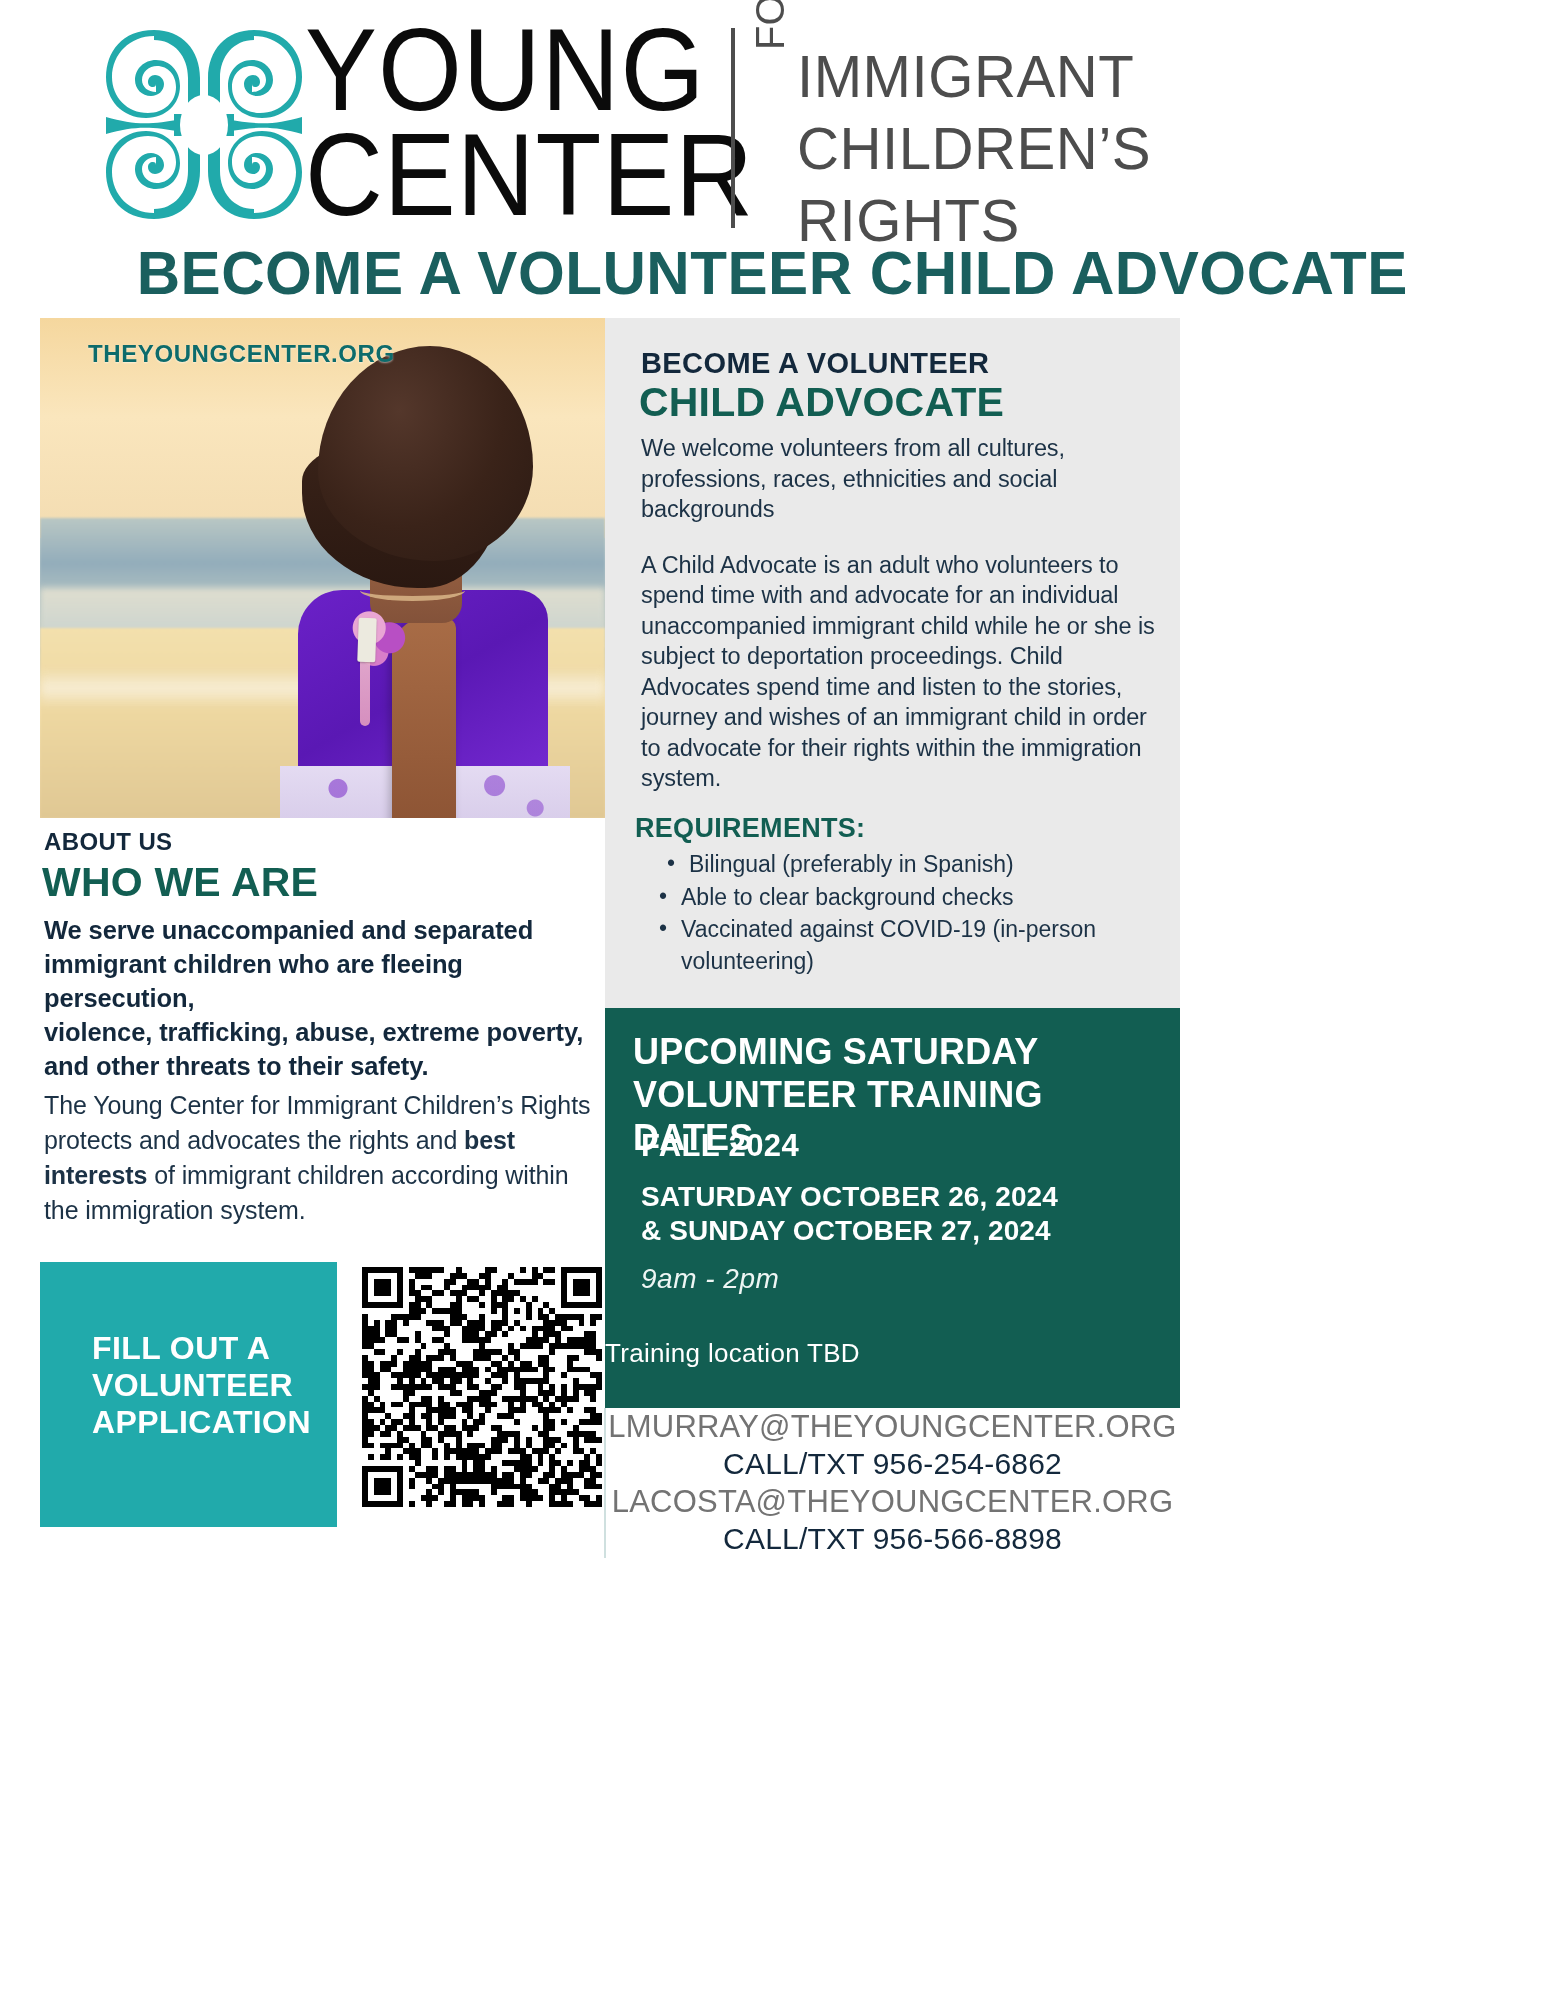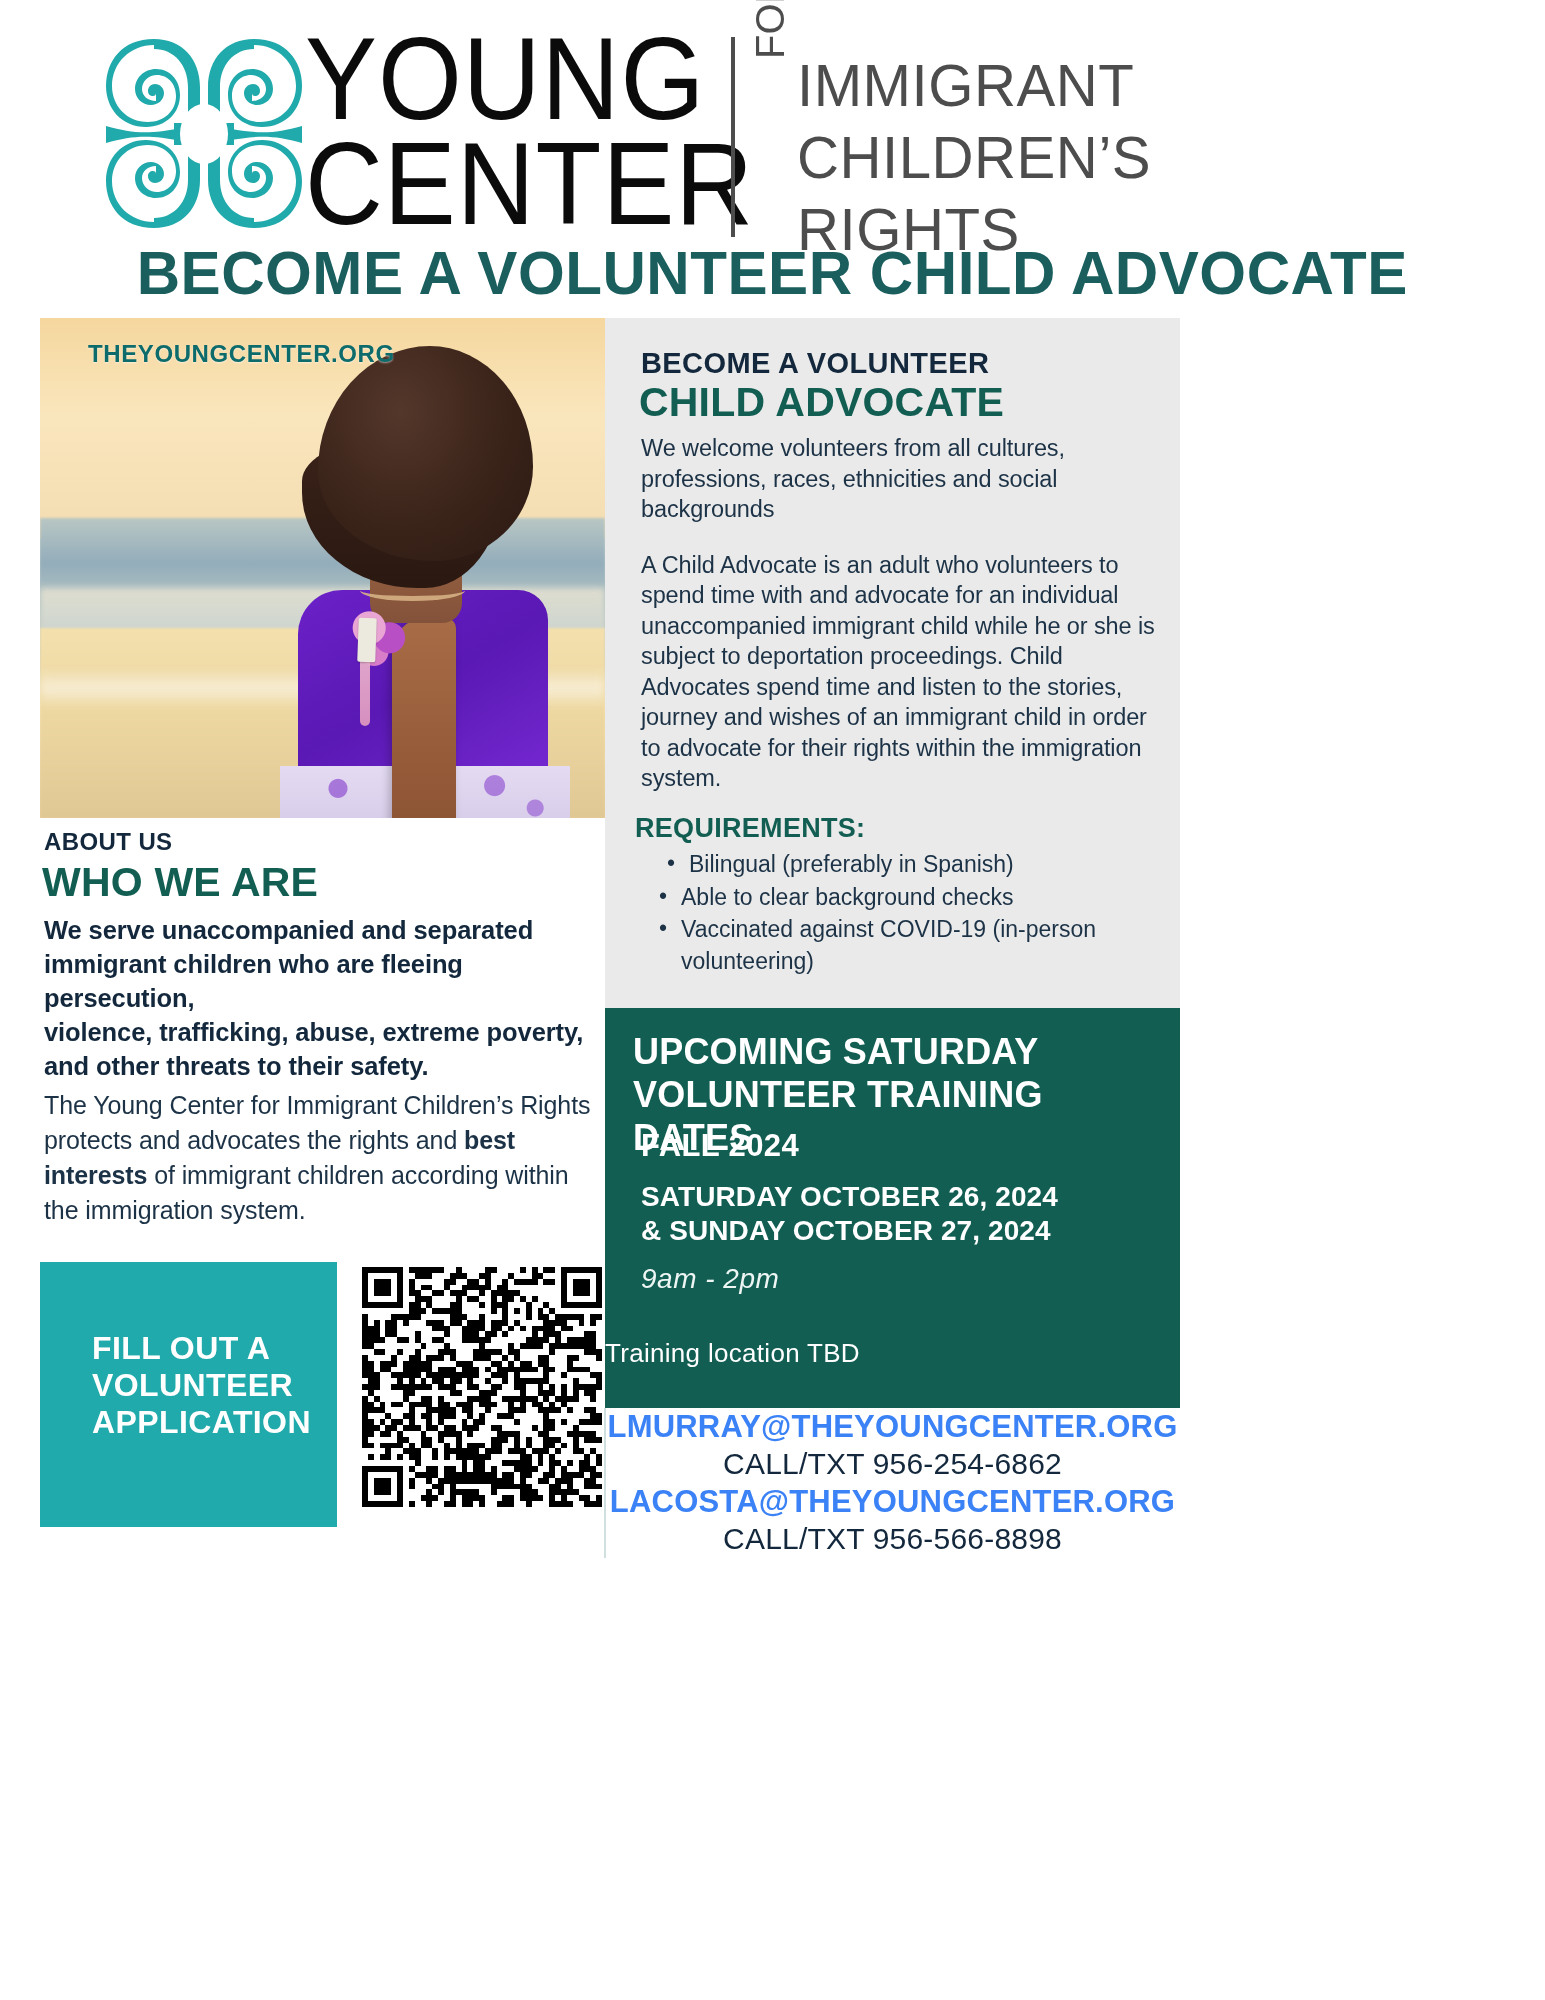--- a/index.html
+++ b/index.html
@@ -7,21 +7,21 @@
     width:1545px;height:2000px;
     background:#ffffff;
     font-family:"Liberation Sans", sans-serif;
     -webkit-font-smoothing:antialiased;
     overflow:hidden;
     position:relative;
   }
 
   
   .header{
-    position:absolute; left:0; top:0; width:1389px; height:300px;margin-top:9px;
+    position:absolute; left:0; top:0; width:1389px; height:300px;
   }
   .logo-mark{
     position:absolute; left:104px; top:22px; width:200px; height:205px;
   }
   .logo-mark svg{display:block;width:100%;height:100%;}
 
   .logo-word{
     position:absolute; left:305px; top:18px;
     width:420px; height:215px;
   }
@@ -290,21 +290,21 @@
   }
   .qr canvas, .qr svg{display:block;}
 
   
   .contact{
     position:absolute; left:605px; top:1408px; width:575px;
     text-align:center;
   }
   .contact .em{
     font-family:"Liberation Sans Narrow","Liberation Sans",sans-serif;
-    font-size:31px;line-height:37px;font-weight:700;color:#3b82f6;
+    font-size:31px;line-height:37px;font-weight:400;color:#737373;
     letter-spacing:0.2px;
   }
   .contact .ph{
     font-family:"Liberation Sans Narrow","Liberation Sans",sans-serif;
     font-size:30px;line-height:38px;font-weight:400;color:#13283c;
     letter-spacing:0.2px;
   }
   .divider-v{
     position:absolute;left:604px;top:1408px;width:2px;height:150px;
     background:#cfe0df;

